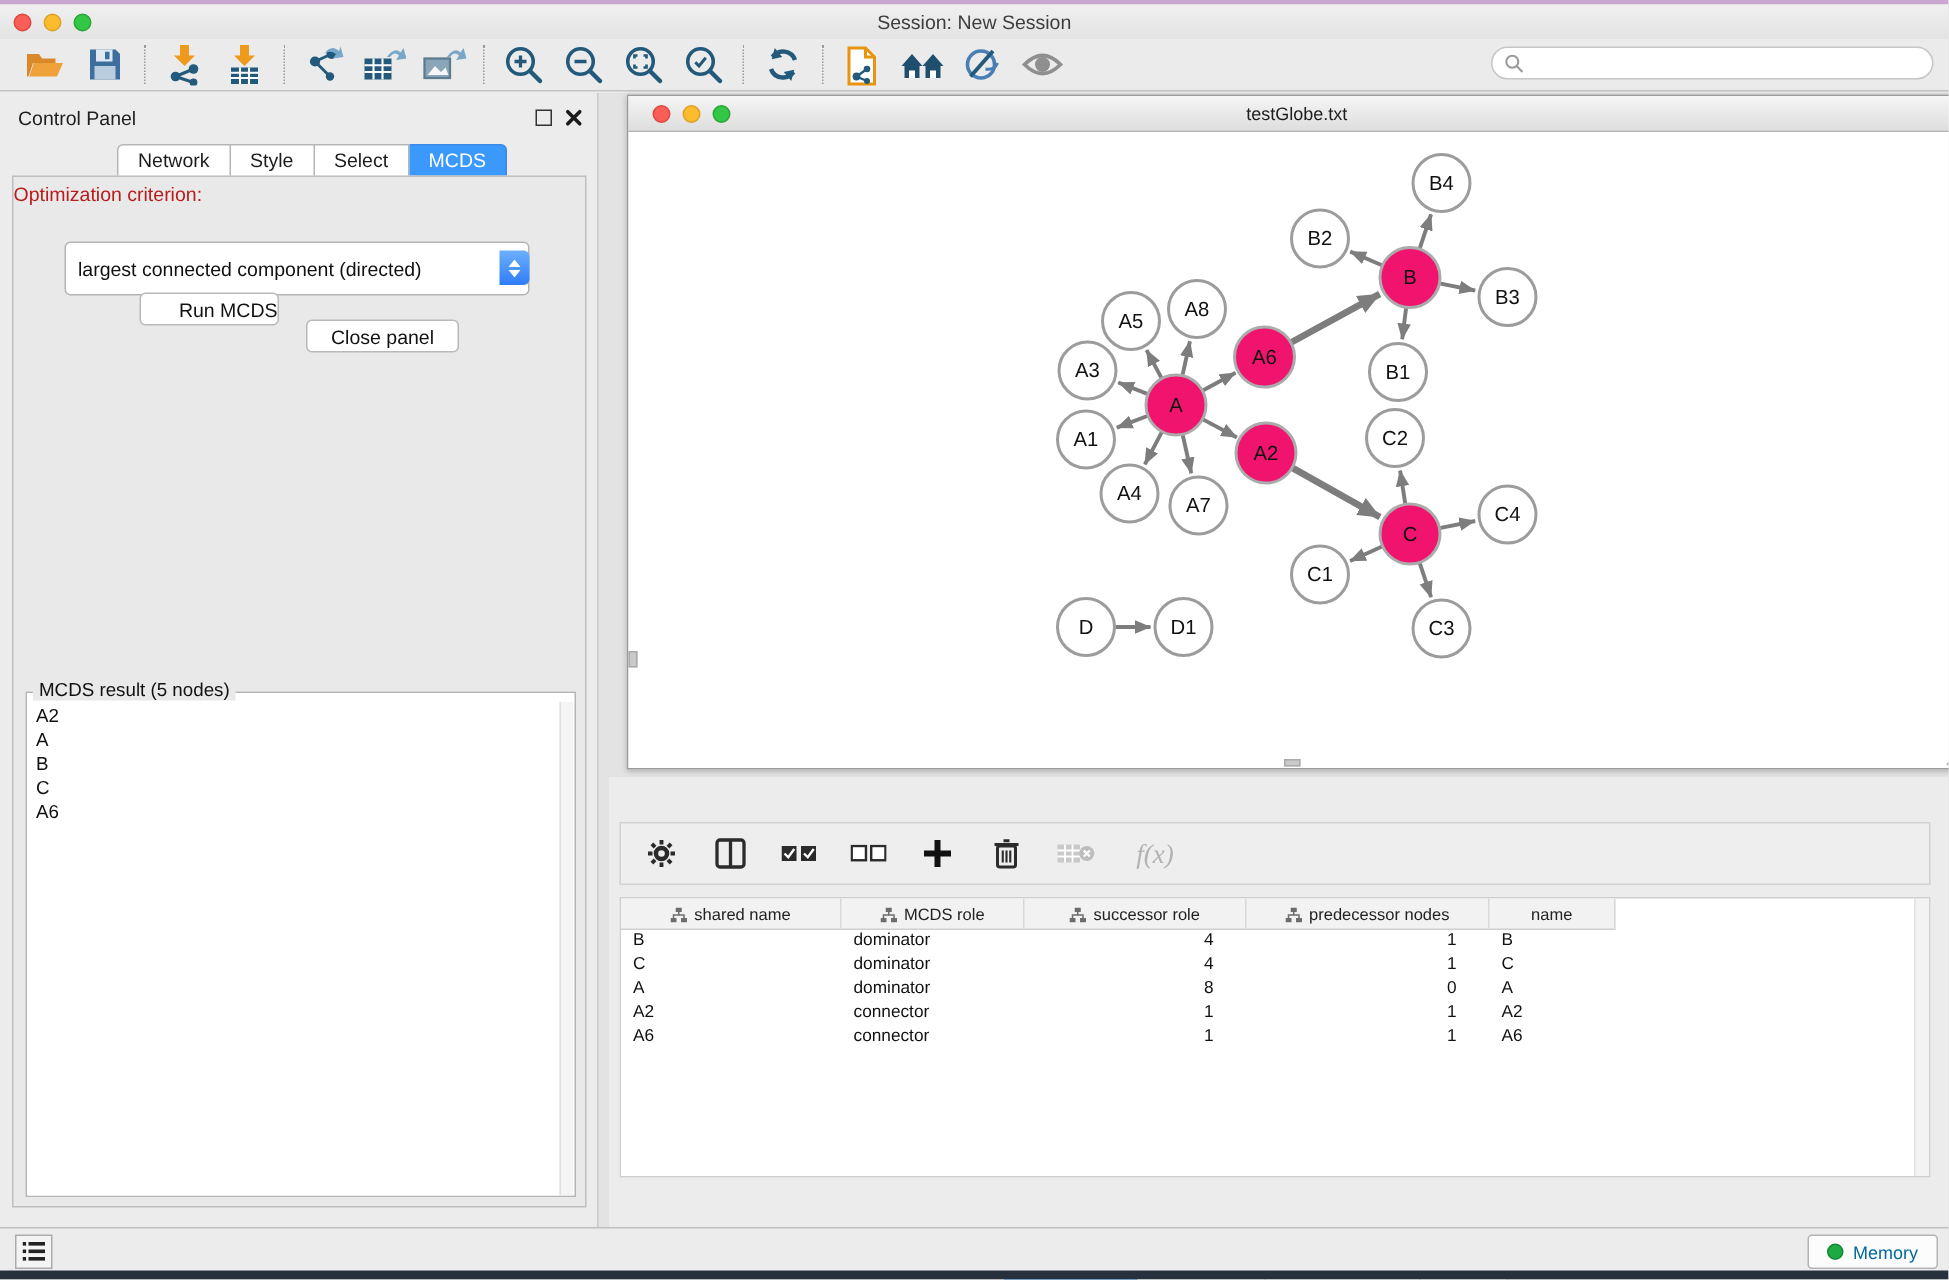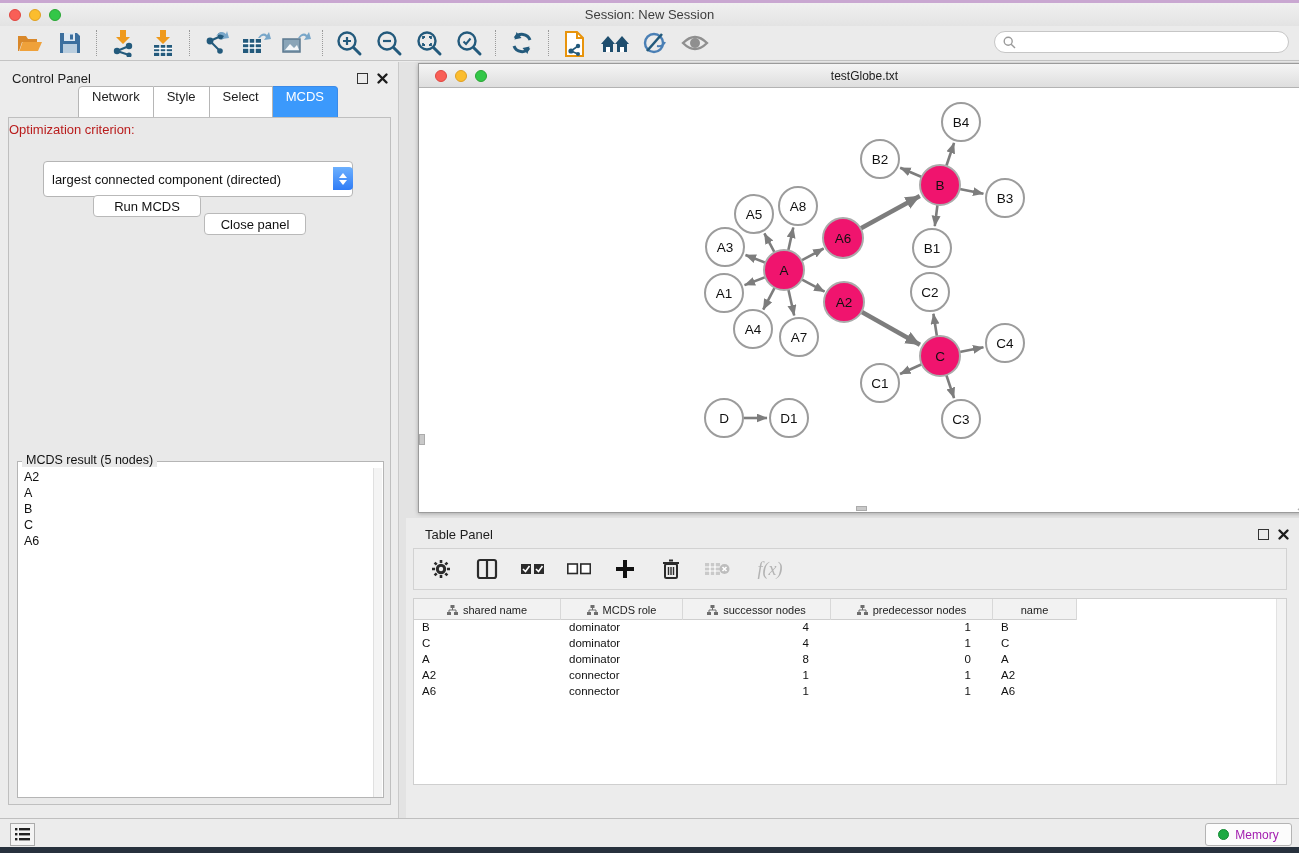--- a/index.html
+++ b/index.html
@@ -30,21 +30,21 @@
   .workspace { left:0; top:62px; width:1299px; height:756px; background:#e3e3e3; }
 
   
   .control-panel { position:absolute; left:0; top:0; width:399px; height:756px; background:#ececec; border-right:1px solid #c9c9c9; }
   .panel-header { position:absolute; left:0; top:8px; width:100%; height:20px; }
   .panel-title { position:absolute; left:12px; top:1px; font-size:13px; color:#1e1e1e; }
   .float-icon { position:absolute; width:11px; height:11px; border:1.5px solid #333; background:transparent; }
   .close-x { position:absolute; width:13px; height:13px; }
   .close-x svg, .float-icon svg { display:block; }
 
-  .cp-tabs { position:absolute; left:78px; top:24px; display:flex; height:38px;justify-content:flex-end; }
+  .cp-tabs { position:absolute; left:78px; top:34px; display:flex; height:38px;justify-content:flex-end; }
   .seg-tab { border:1px solid #b6b6b6; border-left:none; background:#fff; color:#1c1c1c; font-size:13px; padding:0 13px; line-height:19px; cursor:default; }
   .seg-tab:first-child { border-left:1px solid #b6b6b6; border-radius:4px 0 0 4px; }
   .seg-tab:last-child { border-radius:0 4px 4px 0; }
   .seg-tab.active { background:#3b99fc; border-color:#3b8ae8; color:#fff; }
 
   .cp-content { position:absolute; left:8px; top:55px; width:383px; height:688px; background:#e9e9e9; border:1px solid #bfbfbf; }
   .opt-label { position:absolute; left:0; top:4px; width:100%; text-align:left; font-size:13px; color:#b91c1c; }
   .dropdown { position:absolute; left:34px; top:43px; width:310px; height:36px; background:#fff; border:1px solid #b5b5b5; border-radius:4px; display:flex; align-items:center; }
   .dropdown .dd-text { flex:1; font-size:13px; color:#111; padding-left:8px; white-space:nowrap; overflow:hidden; }
   .dd-stepper { width:20px; height:23px; margin:-1px -1px 0 0; background:linear-gradient(#6cb0fe,#2f7cf6); border-radius:0 4px 4px 0; display:flex; flex-direction:column; align-items:center; justify-content:center; gap:2px; }
@@ -77,21 +77,21 @@
   .nt-row { display:flex; height:16px; }
   .nt-cell { font-size:11.5px; color:#111; padding:1px 8px 0 8px; white-space:nowrap; overflow:hidden; }
   .nt-cell.num { text-align:right; padding-right:22px; }
   .nt-scroll { position:absolute; right:0; top:0; width:10px; height:185px; background:#f3f3f3; border-left:1px solid #e2e2e2; }
   .tp-tabs { position:absolute; left:263px; top:333px; display:flex; height:22px; }
   .tp-tabs .seg-tab { font-size:12px; line-height:20px; }
 
   
   .status-bar { left:0; top:818px; width:1299px; height:29px; background:#ececec; border-top:1px solid #bfbfbf; }
   .list-btn { position:absolute; left:10px; top:4px; width:25px; height:23px; background:#f4f4f4; border:1px solid #ababab; display:flex; align-items:center; justify-content:center; }
-  .memory-btn { position:absolute; right:7px; top:4px; width:87px; height:23px; background:#fcfcfc; border:1px solid #b4b4b4; border-radius:3px; display:flex; align-items:center; justify-content:center; gap:6px; font-size:12px; color:#a21caf; }
+  .memory-btn { position:absolute; right:7px; top:4px; width:87px; height:23px; background:#fcfcfc; border:1px solid #b4b4b4; border-radius:3px; display:flex; align-items:center; justify-content:center; gap:6px; font-size:12px; color:#0369a1; }
   .memory-dot { width:11px; height:11px; border-radius:50%; background:#1daa43; border:1px solid #158a34; }
 
   svg { display:block; }
   .graph-label { font-family:"Liberation Sans",sans-serif; font-size:13.5px; fill:#111; }
 </style>
 </head>
 <body>
 
 <div class="abs desktop-top"></div>
 
@@ -263,21 +263,21 @@
         <span class="dd-text">largest connected component (directed)</span>
         <span class="dd-stepper">
           <svg width="8" height="5" viewBox="0 0 8 5">
               <path d="M0 5 L4 0 L8 5 Z" fill="#fff"></path>
             </svg>
           <svg width="8" height="5" viewBox="0 0 8 5">
               <path d="M0 0 L4 5 L8 0 Z" fill="#fff"></path>
             </svg>
         </span>
       </div>
-      <button class="btn" style="left:84px; top:77px; width:108px;">Run MCDS</button>
+      <button class="btn" style="left:84px; top:77px; width:93px;text-align:right;">Run MCDS</button>
       <button class="btn" style="left:195px; top:77px; width:102px;margin-top:18px;">Close panel</button>
       <div class="groupbox">
         <span class="groupbox-label">MCDS result (5 nodes)</span>
         <div class="result-list">
             <div class="result-item">A2</div>
             <div class="result-item">A</div>
             <div class="result-item">B</div>
             <div class="result-item">C</div>
             <div class="result-item">A6</div>
           </div>
@@ -367,29 +367,20 @@
         </svg>
       <span class="scroll-hint-left"></span>
       <span class="scroll-hint-bottom"></span>
       <svg class="resize-grip" viewBox="0 0 13 13">
         <path d="M12 2 L2 12 M12 7 L7 12" stroke="#b0b0b0" stroke-width="1.4"></path>
       </svg>
     </div>
   </section>
 
   <section class="table-panel">
-    <div class="panel-header">
-      <span class="panel-title" style="left:19px;">Table Panel</span>
-      <span class="float-icon" style="left:852px; top:3px;"></span>
-      <span class="close-x" style="left:871px; top:2px;">
-        <svg width="13" height="13" viewBox="0 0 13 13">
-            <path d="M2.5 2.5 L10.5 10.5 M10.5 2.5 L2.5 10.5" stroke="#1c1c1c" stroke-width="2.4" stroke-linecap="round"></path>
-          </svg>
-      </span>
-    </div>
 
     <div class="tp-toolbar">
       <button class="tp-tool">
         <svg width="22" height="22" viewBox="0 0 22 22">
           <g stroke="#2b2b2b" stroke-width="2.6">
             <path d="M11 2 V5 M11 17 V20 M2 11 H5 M17 11 H20 M4.6 4.6 L6.7 6.7 M15.3 15.3 L17.4 17.4 M17.4 4.6 L15.3 6.7 M6.7 15.3 L4.6 17.4"></path>
           </g>
           <circle cx="11" cy="11" r="5.2" fill="#2b2b2b"></circle>
             <circle cx="11" cy="11" r="2.2" fill="#eee"></circle>
         </svg>
@@ -459,21 +450,21 @@
             </svg>
             <span>MCDS role</span>
           </div>
           <div class="nt-hcell" style="width: 148px;">
             <svg width="11" height="10" viewBox="0 0 11 10">
               <rect x="3.5" y="0" width="4" height="3" fill="#6d6d6d"></rect>
               <rect x="0" y="7" width="4" height="3" fill="#6d6d6d"></rect>
               <rect x="7" y="7" width="4" height="3" fill="#6d6d6d"></rect>
               <path d="M5.5 3 V5 M2 7 V5 H9 V7" stroke="#6d6d6d" fill="none" stroke-width="1"></path>
             </svg>
-            <span>successor nodes</span>
+            <span>successor role</span>
           </div>
           <div class="nt-hcell" style="width: 162px;">
             <svg width="11" height="10" viewBox="0 0 11 10">
               <rect x="3.5" y="0" width="4" height="3" fill="#6d6d6d"></rect>
               <rect x="0" y="7" width="4" height="3" fill="#6d6d6d"></rect>
               <rect x="7" y="7" width="4" height="3" fill="#6d6d6d"></rect>
               <path d="M5.5 3 V5 M2 7 V5 H9 V7" stroke="#6d6d6d" fill="none" stroke-width="1"></path>
             </svg>
             <span>predecessor nodes</span>
           </div>

